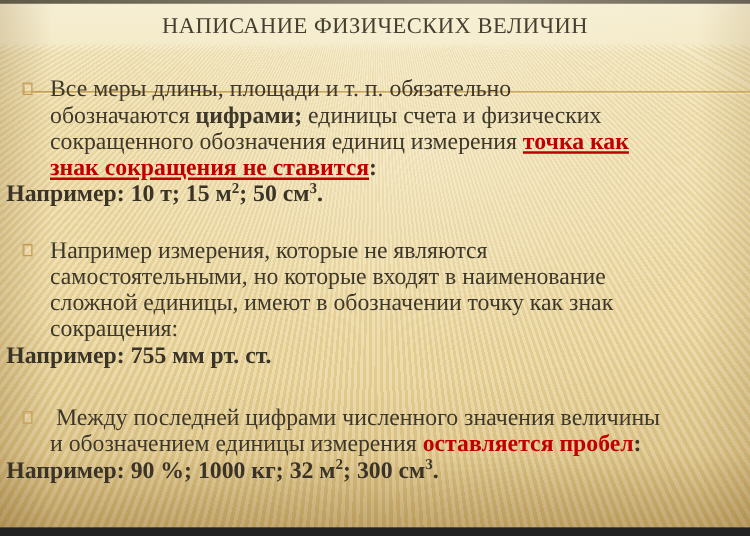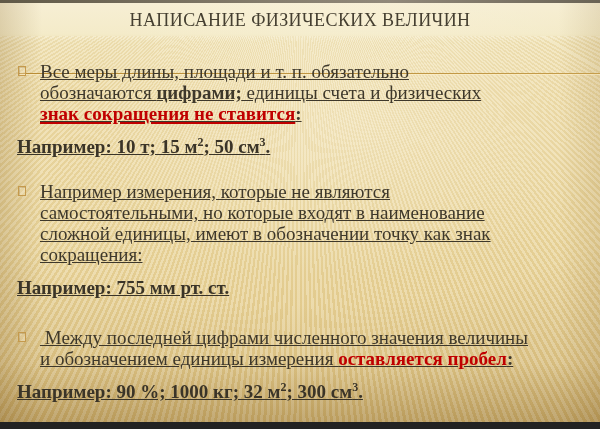--- a/index.html
+++ b/index.html
@@ -42,25 +42,25 @@
   .accent-line{
     position:absolute;top:73px;left:18px;right:0;height:1px;z-index:2;
     background:linear-gradient(90deg,#b98c35,#c59d4b);
     box-shadow:0 1px 0 rgba(255,240,200,0.55);
   }
   .content{
     position:absolute;top:61px;left:0;right:0;z-index:2;
     color:#3e382b;
     font-size:19px;line-height:21px;
   }
-  .block{margin:0;text-decoration:underline;}
+  .block{margin:0;}
   .block:nth-child(3){margin-top:24px;}
   .block:nth-child(5){margin-top:29px;}
   .block.bullet{position:relative;padding-left:40px;}
-  .block.example{padding-left:17px;font-weight:bold;color:#3a3428;margin-top:12px;}
+  .block.example{padding-left:5px;font-weight:bold;color:#3a3428;}
   .marker{
     position:absolute;left:18px;top:5px;
     width:6px;height:8px;
     border:1.5px solid #c59a4d;
     background:rgba(255,243,210,0.30);
     box-shadow:inset 1px 1px 0 rgba(120,80,20,0.22);
   }
   .line{white-space:pre;}
   .seg{font:inherit;color:inherit;}
   .seg.b{font-weight:bold;}
@@ -73,20 +73,21 @@
 
 <div class="slide">
   <div class="top-strip"></div>
   <div class="title">НАПИСАНИЕ ФИЗИЧЕСКИХ ВЕЛИЧИН</div>
   <div class="accent-line"></div>
   <div class="content" id="content">
       <div class="block bullet">
         <span class="marker"></span>
         <div class="line"><span class="seg">Все меры длины, площади и т. п. обязательно</span></div>
         <div class="line"><span class="seg">обозначаются </span><span class="seg b">цифрами;</span><span class="seg"> единицы счета и физических</span></div>
+        <div class="line"><span class="seg">сокращенного обозначения единиц измерения </span><span class="seg b red u">точка как</span></div>
         <div class="line"><span class="seg b red u">знак сокращения не ставится</span><span class="seg b">:</span></div>
       </div>
       <div class="block example">
         <div class="line"><span class="seg b">Например: 10 т; 15 м</span><sup class="seg b">2</sup><span class="seg b">; 50 см</span><sup class="seg b">3</sup><span class="seg b">.</span></div>
       </div>
       <div class="block bullet">
         <span class="marker"></span>
         <div class="line"><span class="seg">Например измерения, которые не являются</span></div>
         <div class="line"><span class="seg">самостоятельными, но которые входят в наименование</span></div>
         <div class="line"><span class="seg">сложной единицы, имеют в обозначении точку как знак</span></div>

